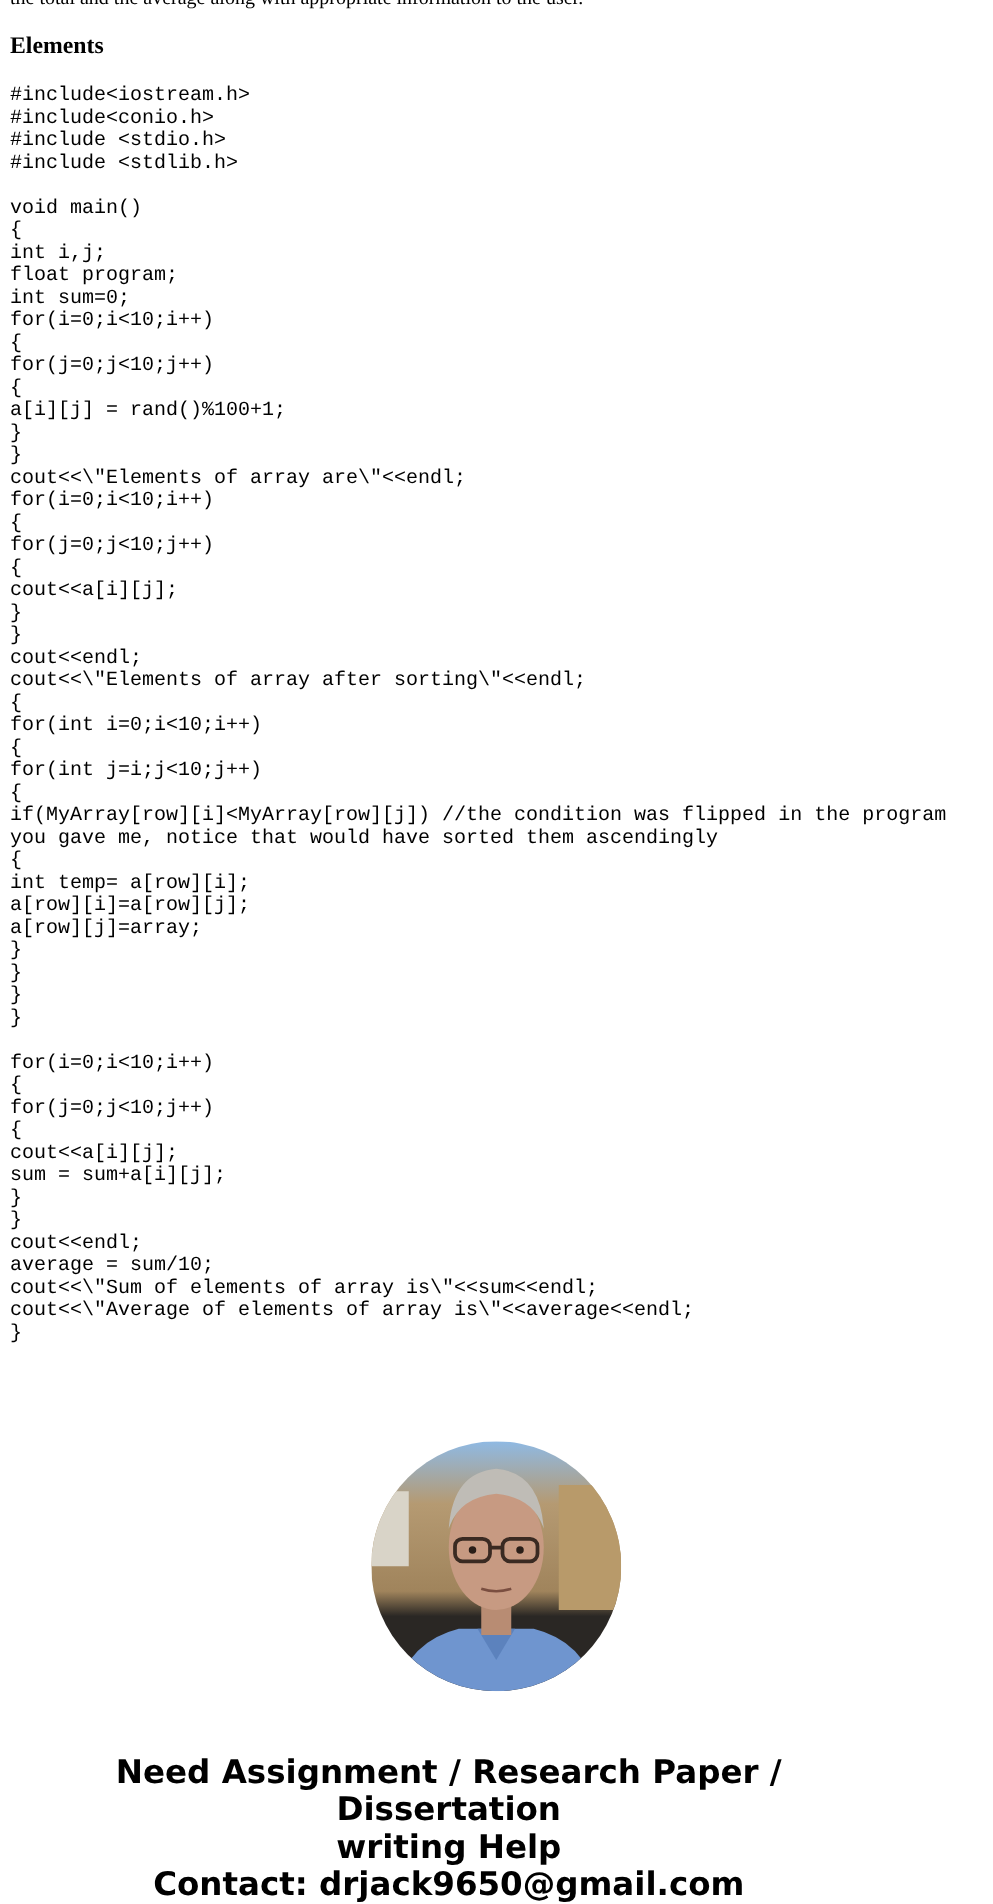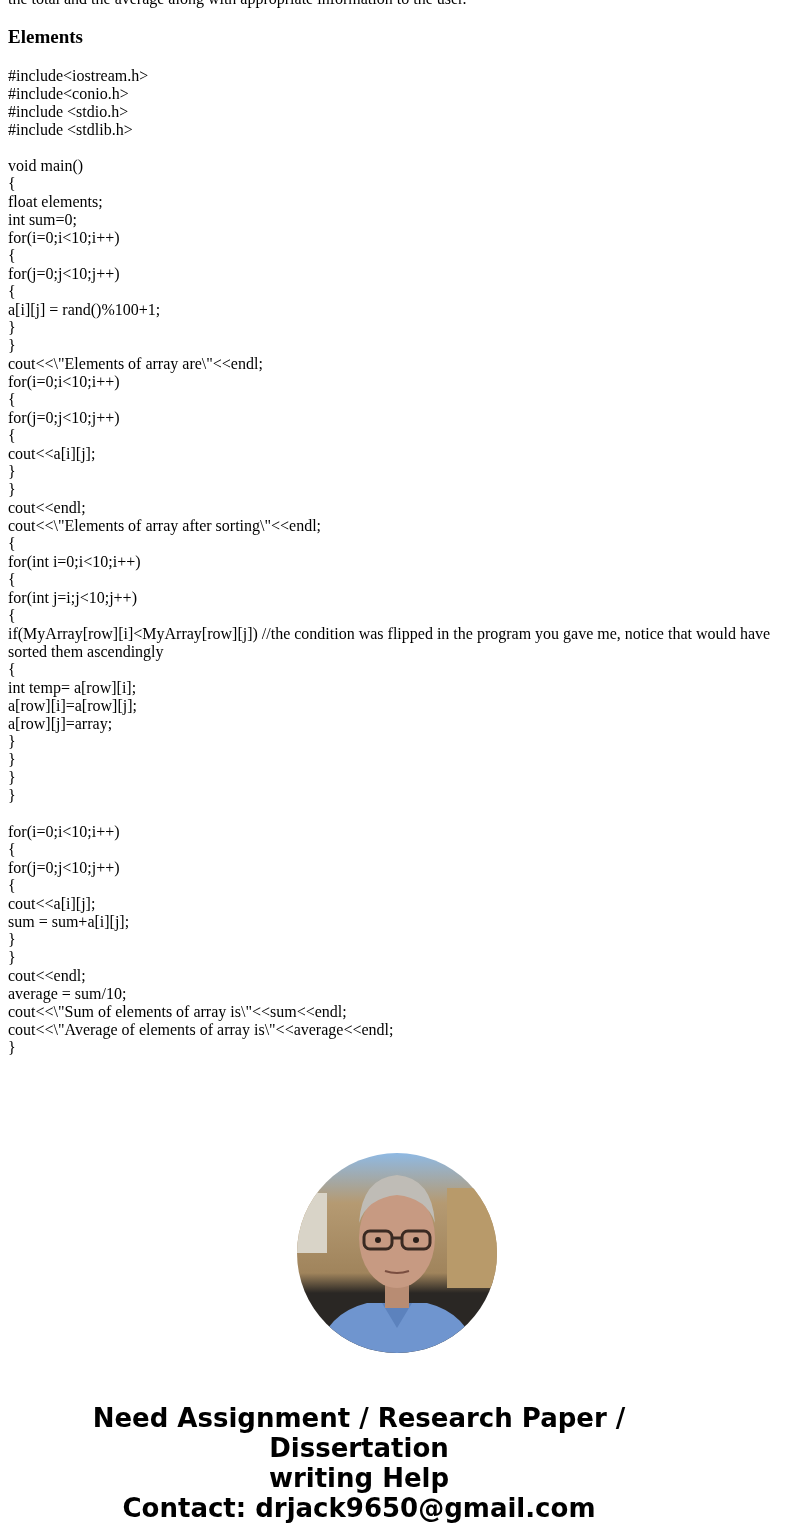--- a/index.html
+++ b/index.html
@@ -12,21 +12,21 @@
       white-space: nowrap;
     }
     .heading {
       position: absolute; left: 8px; top: 26px; font-size: 19px; font-weight: bold; margin: 0;
       line-height: 22px;
     }
     .code {
       position: absolute; left: 8px; top: 67px; width: 778px;
       font-size: 16px; line-height: 18px;
     }
-    .code .line { display: block; min-height: 18px; white-space: pre-wrap; }
+    .code .line { display: block; min-height: 18px; white-space: pre-wrap; font-family: Liberation Mono, monospace; }
     .avatar-wrap {
       position: absolute; left: 297px; top: 1153px; width: 200px; height: 200px;
       border-radius: 50%; overflow: hidden;
     }
     .promo {
       position: absolute; left: 0; top: 1403px; width: 718px; text-align: center;
       font-family: "DejaVu Sans", sans-serif; font-weight: bold; font-size: 26px; line-height: 30px;
       color: #000;
     }
     .promo span { display: block; }
@@ -39,21 +39,22 @@
 <h3 class="heading">Elements</h3>
 
 <div class="code" id="code">
     <span class="line">#include&lt;iostream.h&gt;</span>
     <span class="line">#include&lt;conio.h&gt;</span>
     <span class="line">#include &lt;stdio.h&gt;</span>
     <span class="line">#include &lt;stdlib.h&gt;</span>
     <span class="line"></span>
     <span class="line">void main()</span>
     <span class="line">{</span>
-    <span class="line">float elements;</span>
+    <span class="line">int i,j;</span>
+    <span class="line">float program;</span>
     <span class="line">int sum=0;</span>
     <span class="line">for(i=0;i&lt;10;i++)</span>
     <span class="line">{</span>
     <span class="line">for(j=0;j&lt;10;j++)</span>
     <span class="line">{</span>
     <span class="line">a[i][j] = rand()%100+1;</span>
     <span class="line">}</span>
     <span class="line">}</span>
     <span class="line">cout&lt;&lt;\"Elements of array are\"&lt;&lt;endl;</span>
     <span class="line">for(i=0;i&lt;10;i++)</span>

